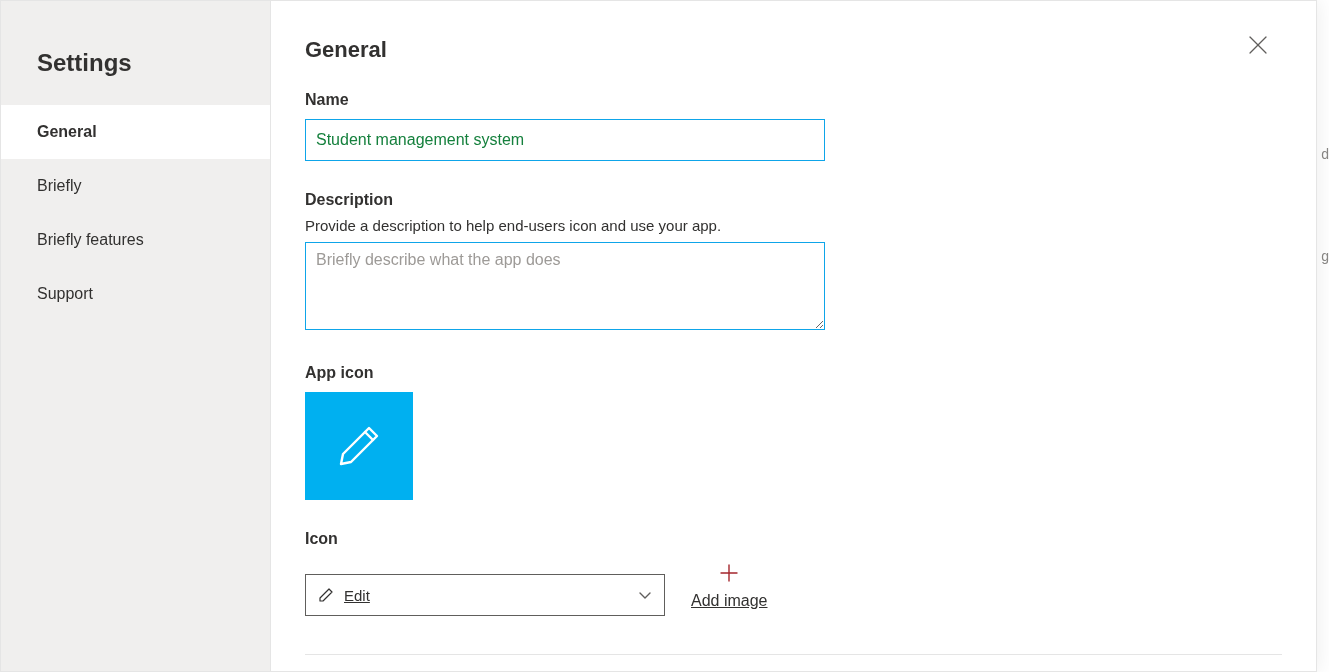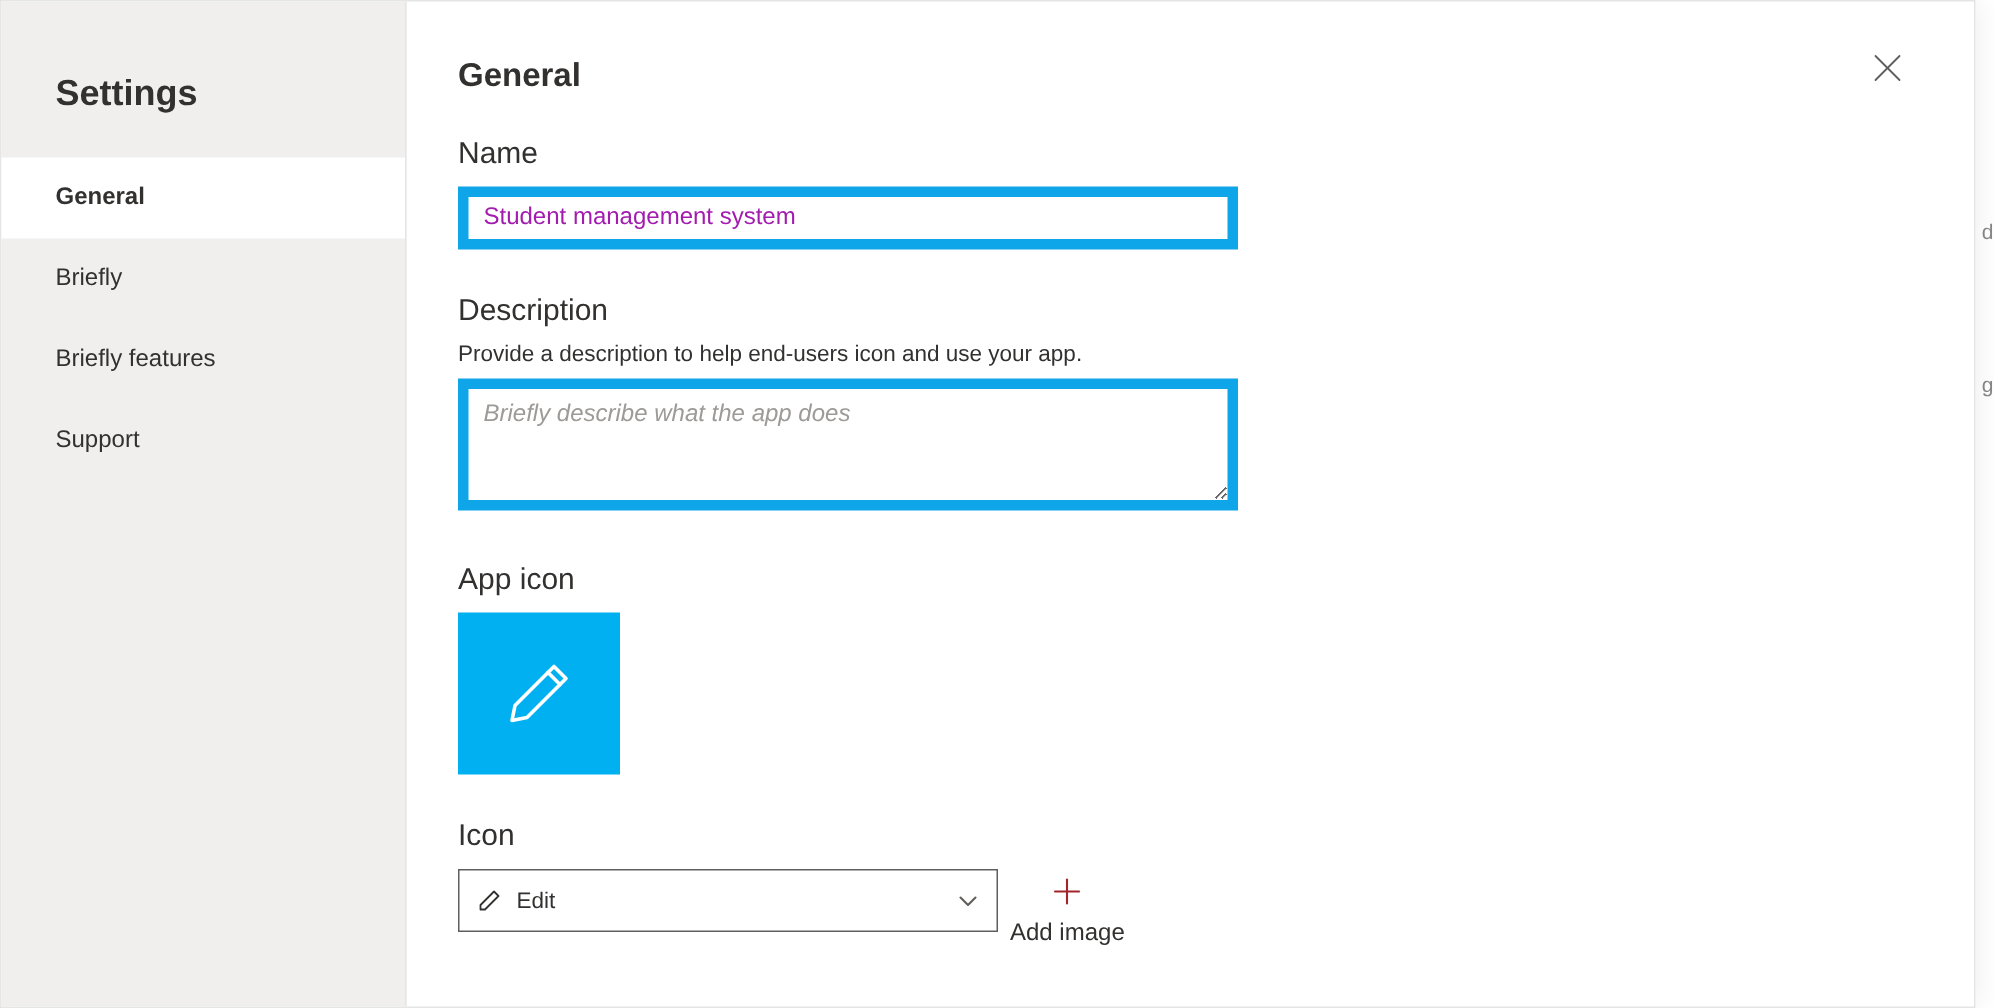--- a/index.html
+++ b/index.html
@@ -71,64 +71,64 @@
     top: 26px;
     right: 40px;
     width: 36px; height: 36px;
     display: flex; align-items: center; justify-content: center;
     cursor: pointer;
     background: none; border: none;
   }
   .close-btn svg { stroke: #605e5c; }
 
   .field-label {
-    font-size: 20px;
-    font-weight: 400;
+    font-size: 16px;
+    font-weight: 700;
     margin-bottom: 10px;
     display: block;
   }
   .field-help {
     font-size: 15px;
     color: #323130;
     margin: -2px 0 8px 0;
   }
   input[type=text].text-input, textarea.text-area {
     width: 520px;
-    border: 7px solid #0ea5e9;
+    border: 1px solid #0ea5e9;
     font-family: inherit;
     font-size: 16px;
     padding: 8px 10px;
-    color: #a21caf;
+    color: #15803d;
     background: #ffffff;
   }
   input[type=text].text-input {
     height: 42px;
   }
   textarea.text-area {
     height: 88px;
     resize: both;
-    font-style: italic;
   }
   textarea.text-area::placeholder,
   input::placeholder { color: #9d9a97; }
 
   .section { margin-bottom: 30px; }
 
   .app-icon-tile {
     width: 108px; height: 108px;
     background: #00b0f0;
     display: flex; align-items: center; justify-content: center;
     cursor: pointer;
   }
   .app-icon-tile svg { stroke: #ffffff; fill: none; }
 
   .icon-row {
     display: flex;
-    align-items: flex-start;
-    gap: 0;
+    align-items: flex-end;
+    gap: 18px;
+    text-decoration: underline;
   }
   .select-box {
     width: 360px;
     height: 42px;
     border: 1px solid #605e5c;
     display: flex;
     align-items: center;
     padding: 0 12px;
     cursor: pointer;
     gap: 10px;

